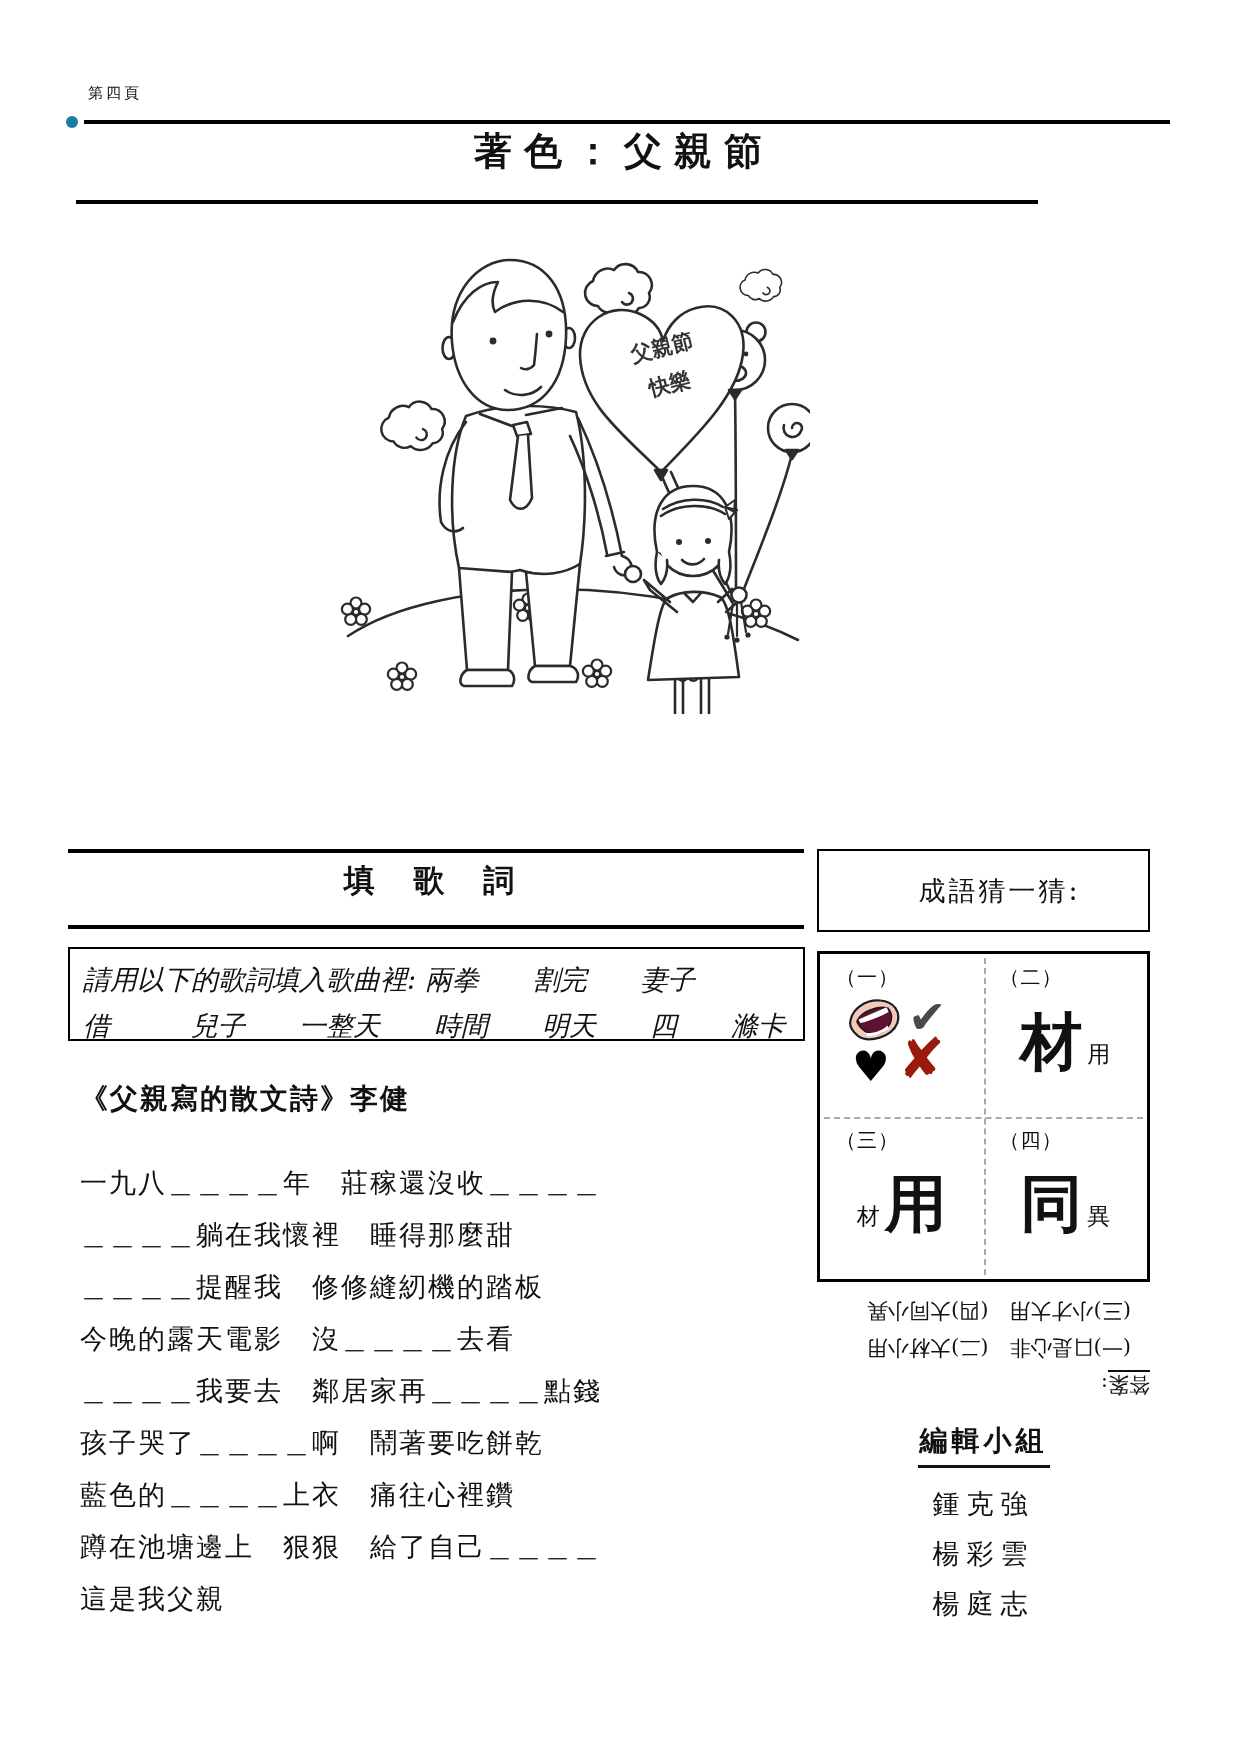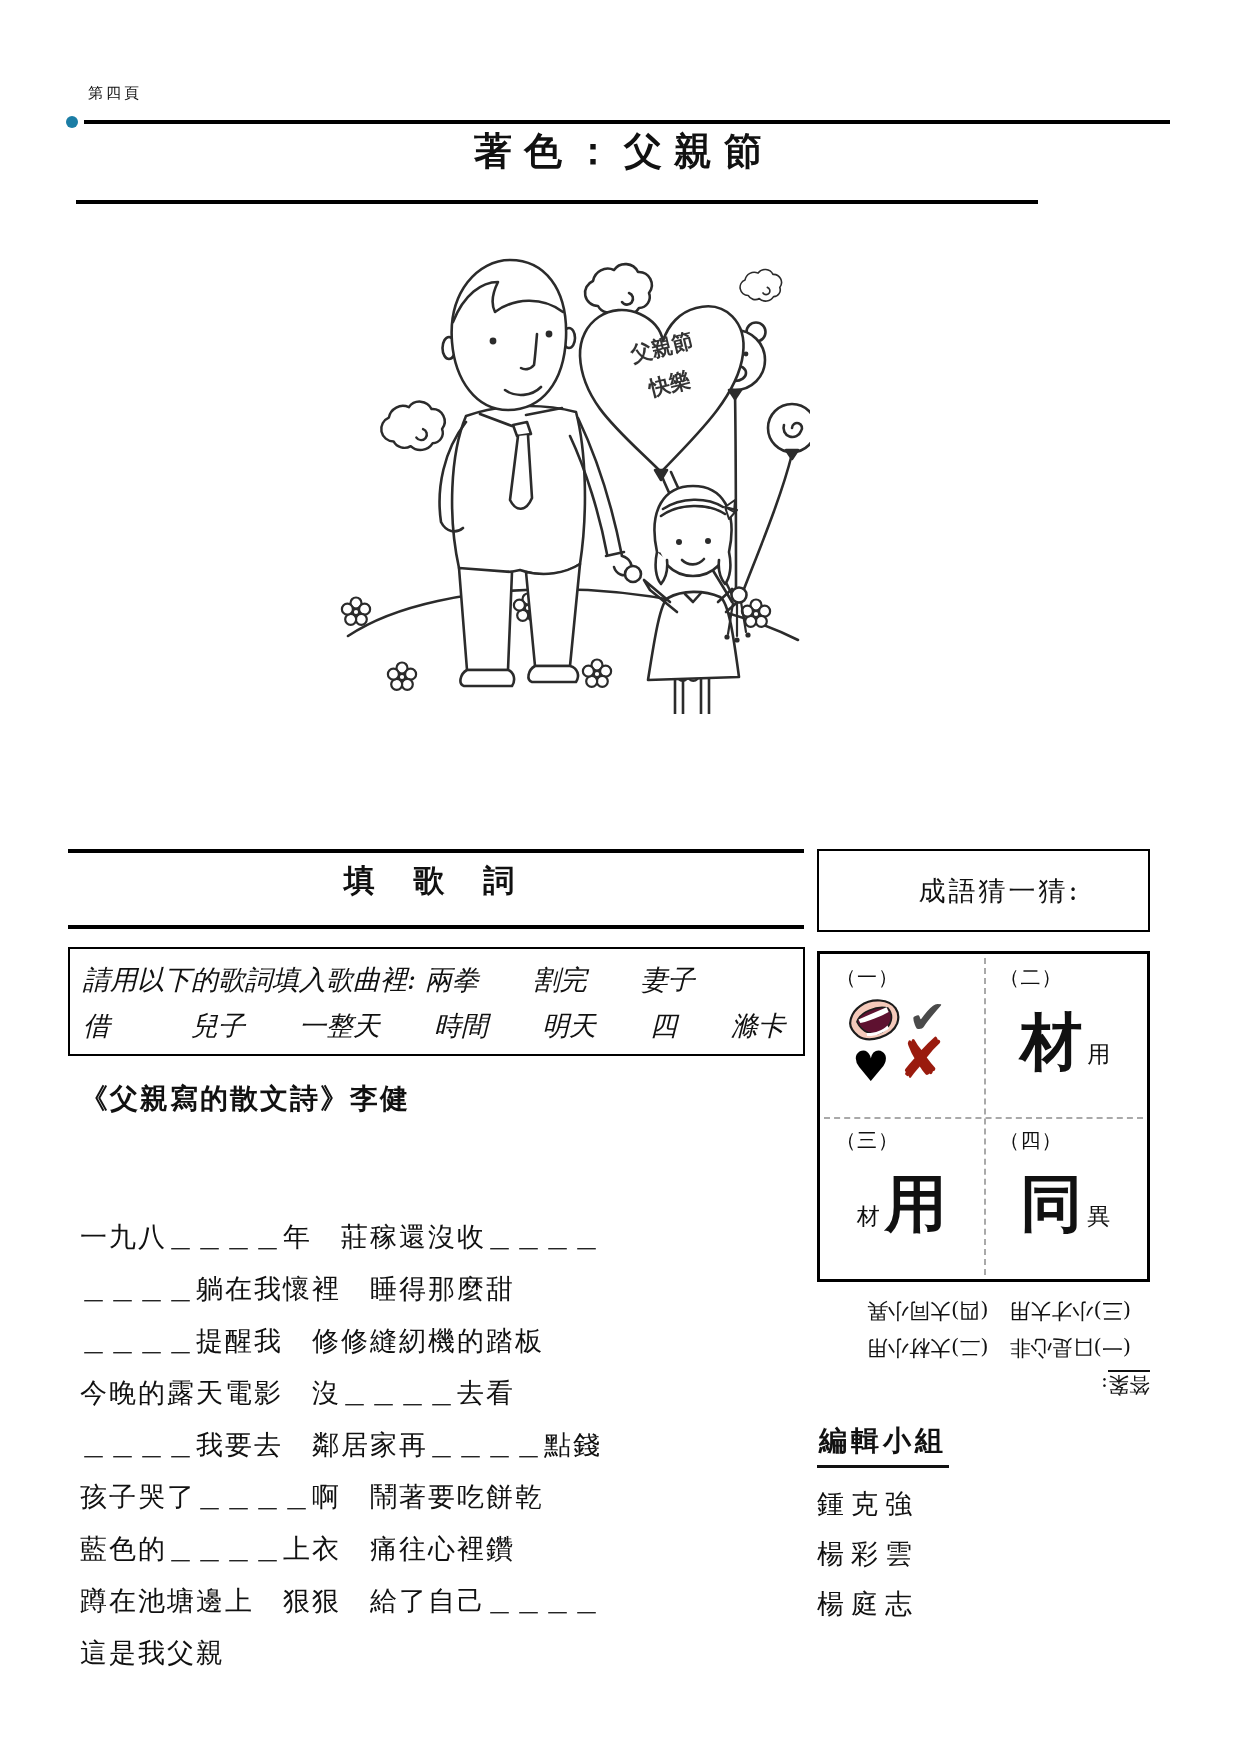--- a/index.html
+++ b/index.html
@@ -17,27 +17,27 @@
   
   .illustration{position:absolute;left:330px;top:222px;width:480px;height:492px;}
   .illustration svg text{font-family:"DejaVu Serif","Liberation Serif",serif;}
 
   
   .lyr-rule-top{position:absolute;left:68px;top:849px;width:736px;height:4px;background:#000;}
   .lyr-title{position:absolute;left:68px;top:860px;width:736px;text-align:center;
              font-size:31px;font-weight:bold;letter-spacing:14px;}
   .lyr-rule-bot{position:absolute;left:68px;top:925px;width:736px;height:4px;background:#000;}
 
-  .instr-box{position:absolute;left:68px;top:947px;width:737px;height:109px;border:2px solid #000;
+  .instr-box{position:absolute;left:68px;top:947px;width:737px;height:94px;border:2px solid #000;
              box-sizing:border-box;padding:8px 13px 0 13px;font-size:27px;line-height:46px;font-style:italic;}
   .instr-box p{margin:0;white-space:nowrap;}
 
   .song-title{position:absolute;left:80px;top:1080px;font-size:28px;font-weight:bold;letter-spacing:2px;text-align:right;}
 
-  .lyrics{position:absolute;left:80px;top:1222px;font-size:27px;}
+  .lyrics{position:absolute;left:80px;top:1168px;font-size:27px;}
   .lyrics p{margin:0 0 22px 0;line-height:30px;letter-spacing:2px;white-space:nowrap;}
 
   
   .idiom-title-box{position:absolute;left:817px;top:849px;width:333px;height:83px;border:2px solid #000;
                    box-sizing:border-box;display:flex;align-items:center;justify-content:center;
                    font-size:27px;letter-spacing:3px;padding-left:32px;}
   .idiom-grid{position:absolute;left:817px;top:951px;width:333px;height:331px;border:3px solid #000;
               box-sizing:border-box;}
   .grid-v{position:absolute;left:50%;top:4px;bottom:4px;width:0;border-left:2px dashed #a9a9a9;}
   .grid-h{position:absolute;top:50%;left:4px;right:4px;height:0;border-top:2px dashed #a9a9a9;}
@@ -57,21 +57,21 @@
                 font-family:"DejaVu Sans","Liberation Sans",sans-serif;}
   .rebus .cross{position:absolute;left:52px;top:34px;font-size:56px;font-weight:bold;color:#9a1b0e;
                 font-family:"DejaVu Sans","Liberation Sans",sans-serif;}
 
   .answers{position:absolute;left:848px;top:1292px;width:302px;transform:rotate(180deg);
            font-size:21px;line-height:37px;}
   .answers .ans-line{text-align:center;white-space:nowrap;margin:0;}
   .answers .ans-label-row{text-align:left;margin:0;}
   .answers .underline{border-bottom:2px solid #111;padding-bottom:1px;}
 
-  .editors{position:absolute;left:817px;top:1422px;width:333px;text-align:left;}
+  .editors{position:absolute;left:817px;top:1422px;width:333px;text-align:center;}
   .editors .ed-title{display:inline-block;font-size:28px;font-weight:bold;letter-spacing:4px;
                      border-bottom:3px solid #111;padding:0 2px 5px 2px;}
   .editors .ed-name{font-size:27px;letter-spacing:7px;margin-top:21px;line-height:29px;}
 </style>
 </head>
 <body>
 
 <div class="page">
 
   <div class="page-num">第四頁</div>

